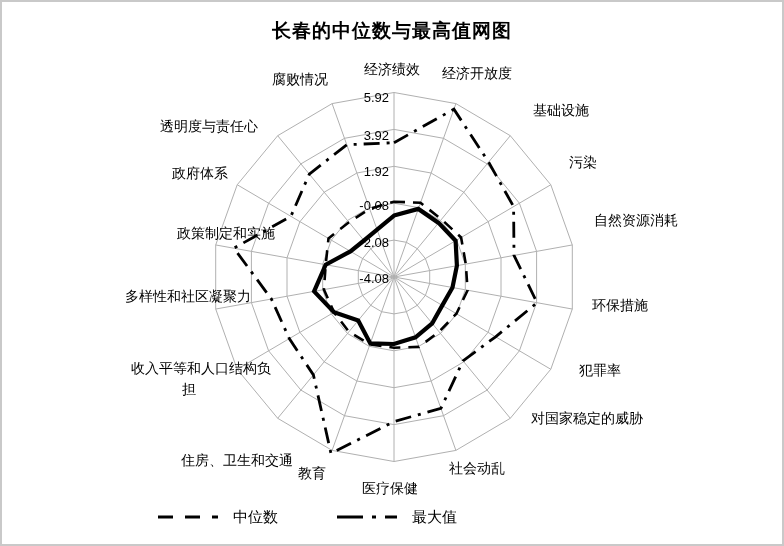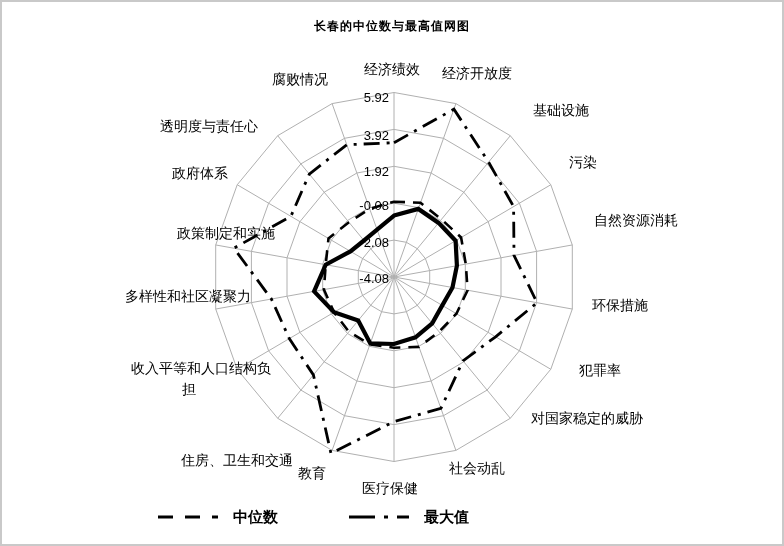--- a/index.html
+++ b/index.html
@@ -9,36 +9,36 @@
     background:#ffffff;
     border:2px solid #c9c9c9;
     box-sizing:border-box;
     overflow:hidden;
     font-family:"Liberation Sans","DejaVu Sans",sans-serif;
   }
   #chart-title{
     position:absolute;
     top:16px;left:0;width:100%;
     text-align:center;
-    font-size:12px;
+    font-size:19px;
     font-weight:bold;
     color:#000;
     font-family:"Liberation Serif","DejaVu Serif",serif;
     letter-spacing:1px;
   }
   #radar-svg{position:absolute;left:0;top:0;}
   .cat-label{font-size:14px;fill:#000;}
   .tick-label{font-size:13px;fill:#000;}
   #legend{
     position:absolute;
     left:0;bottom:10px;width:100%;
     height:30px;
   }
   .legend-item{position:absolute;top:0;height:26px;display:flex;align-items:center;}
-  .legend-label{font-size:15px;color:#000;margin-left:14px;font-weight:bold;}
+  .legend-label{font-size:15px;color:#000;margin-left:14px;}
 </style>
 </head>
 <body>
 
 <div id="frame">
   <div id="chart-title">长春的中位数与最高值网图</div>
   <svg id="radar-svg" width="784" height="546">
       <line x1="392" y1="275" x2="392" y2="90.5" stroke="#b0b0b0" stroke-width="1"></line>
       <line x1="392" y1="275" x2="453.90564594194603" y2="101.62671146499989" stroke="#b0b0b0" stroke-width="1"></line>
       <line x1="392" y1="275" x2="508.3445573532636" y2="133.66480024454856" stroke="#b0b0b0" stroke-width="1"></line>
@@ -91,20 +91,20 @@
       <polygon points="392.0,140.7 451.9,107.2 486.6,160.1 511.6,204.6 512.0,253.4 535.1,300.7 493.6,334.8 461.0,358.8 438.9,406.4 392.0,419.5 329.0,451.5 311.4,372.9 287.3,336.6 269.4,297.0 231.9,246.2 288.9,214.3 307.3,172.1 344.8,142.7" fill="none" stroke="#000000" stroke-width="2.8" stroke-linejoin="miter" stroke-dasharray="16 7 3 7"></polygon>
       <polygon points="392.0,213.6 416.3,206.9 436.6,220.9 453.6,238.7 454.9,263.7 450.5,285.5 440.3,303.4 430.2,321.4 413.5,335.3 392.0,342.0 368.3,341.4 356.2,318.5 332.0,310.3 312.1,289.4 323.7,262.7 348.4,249.4 362.0,238.5 375.1,227.7" fill="none" stroke="#000000" stroke-width="4.2" stroke-linejoin="miter"></polygon>
     </svg>
   <div id="legend">
       <div class="legend-item" style="left: 155px;">
         <svg width="62" height="10">
           <line x1="1" y1="5" x2="61" y2="5" stroke="#000000" stroke-width="3.2" stroke-dasharray="15 12"></line>
         </svg>
         <span class="legend-label">中位数</span>
       </div>
-      <div class="legend-item" style="left: 346px;">
+      <div class="legend-item" style="left: 334px;">
         <svg width="62" height="10">
           <line x1="1" y1="5" x2="61" y2="5" stroke="#000000" stroke-width="3.2" stroke-dasharray="26 9 4 9"></line>
         </svg>
         <span class="legend-label">最大值</span>
       </div>
     </div>
 </div>
 
 </body></html>

